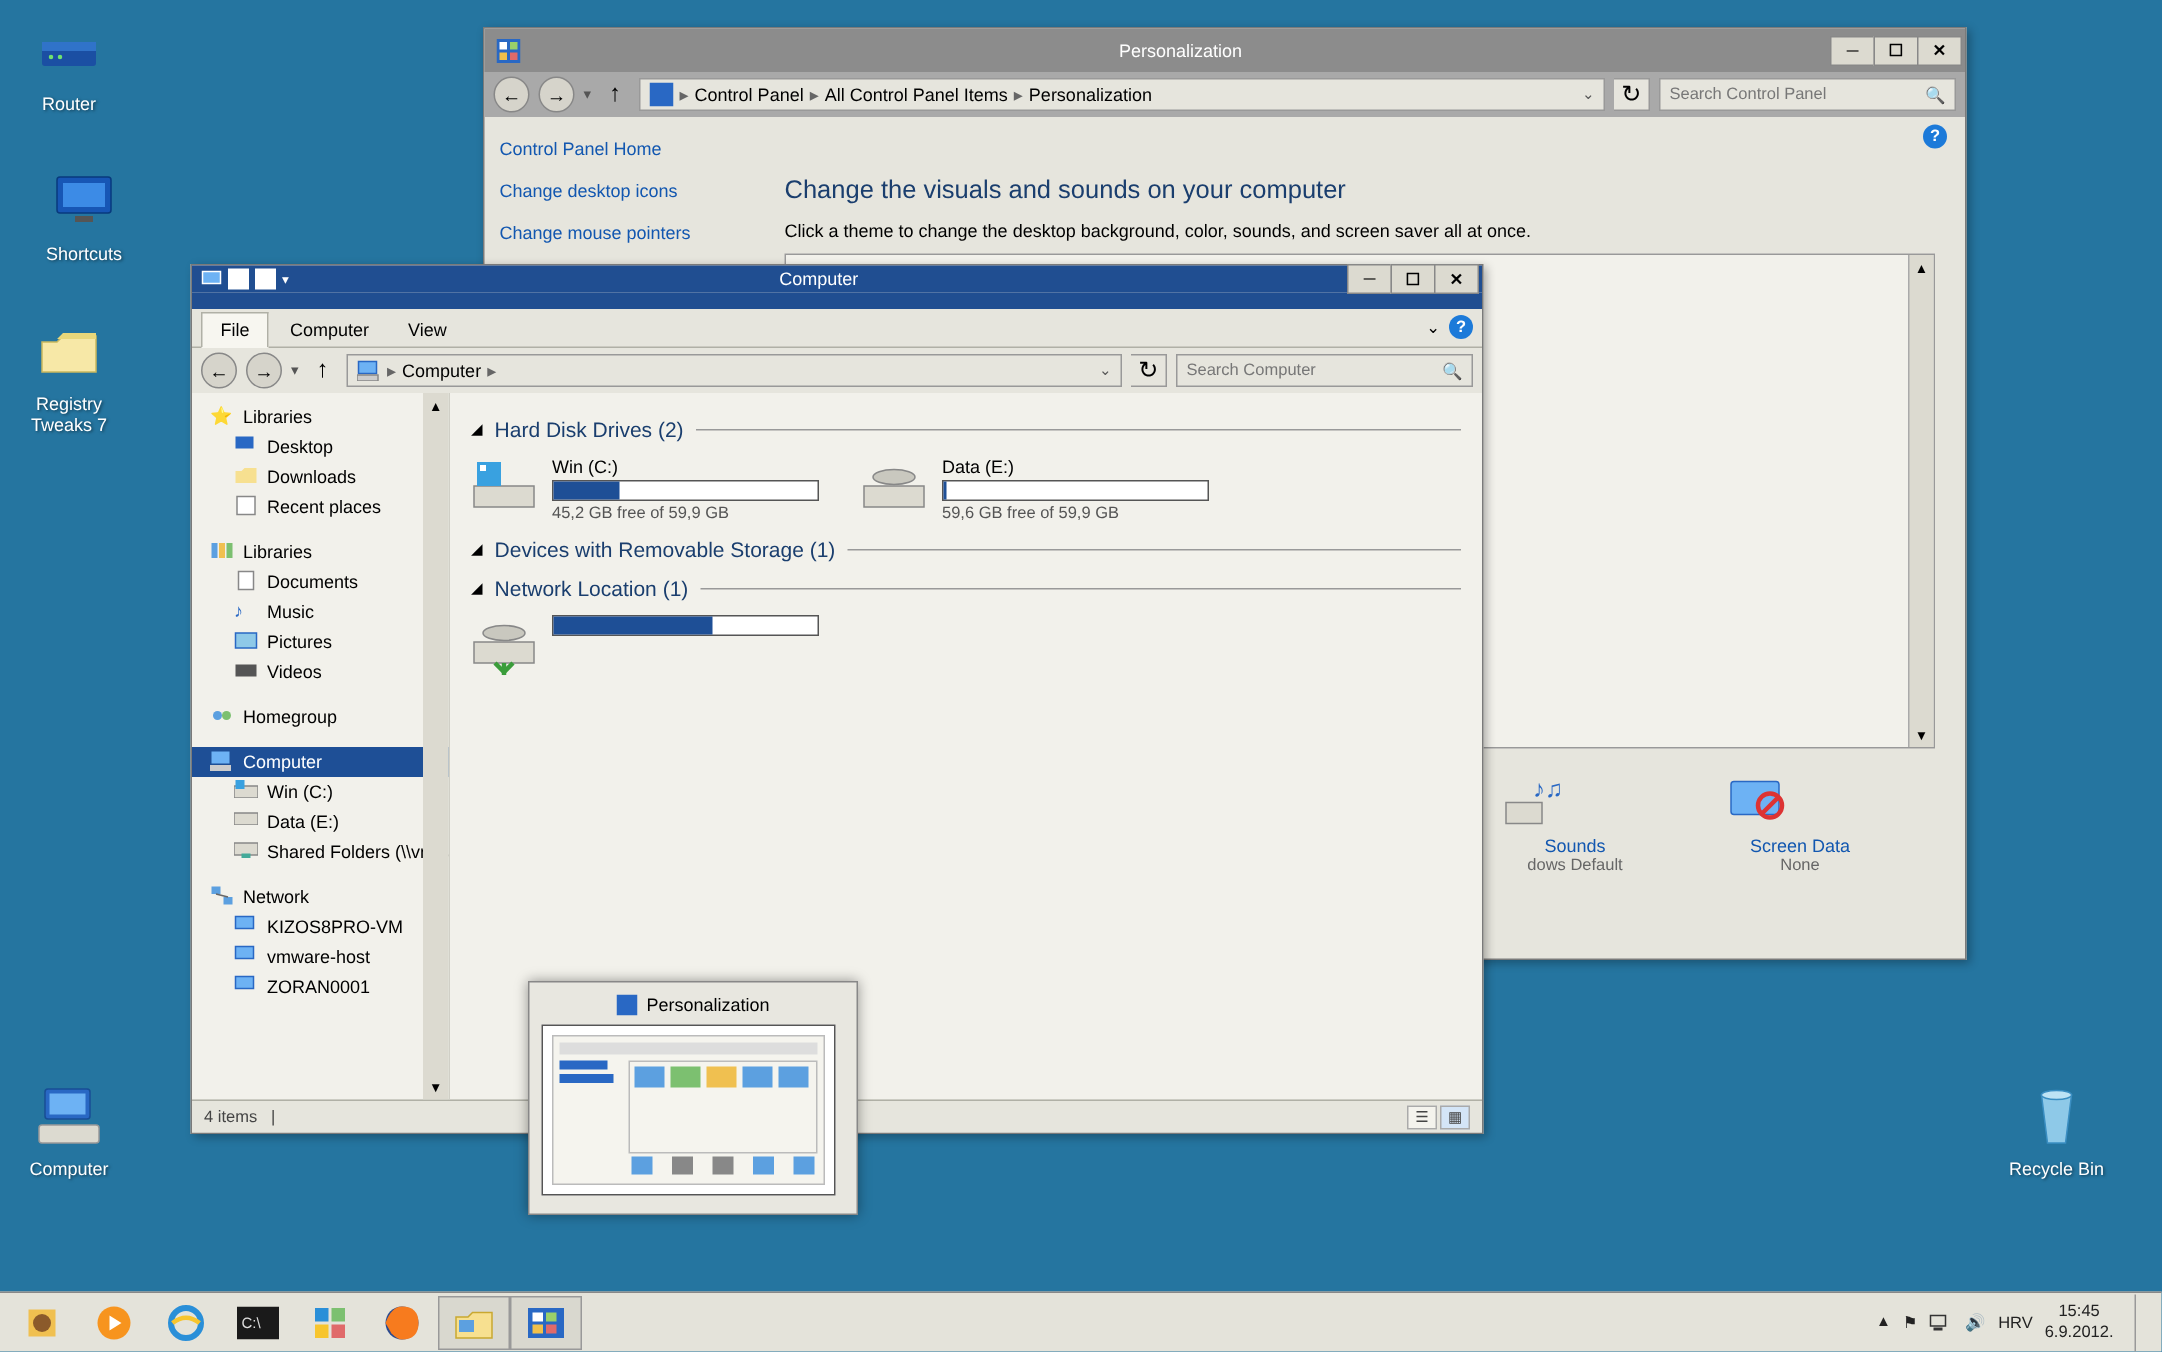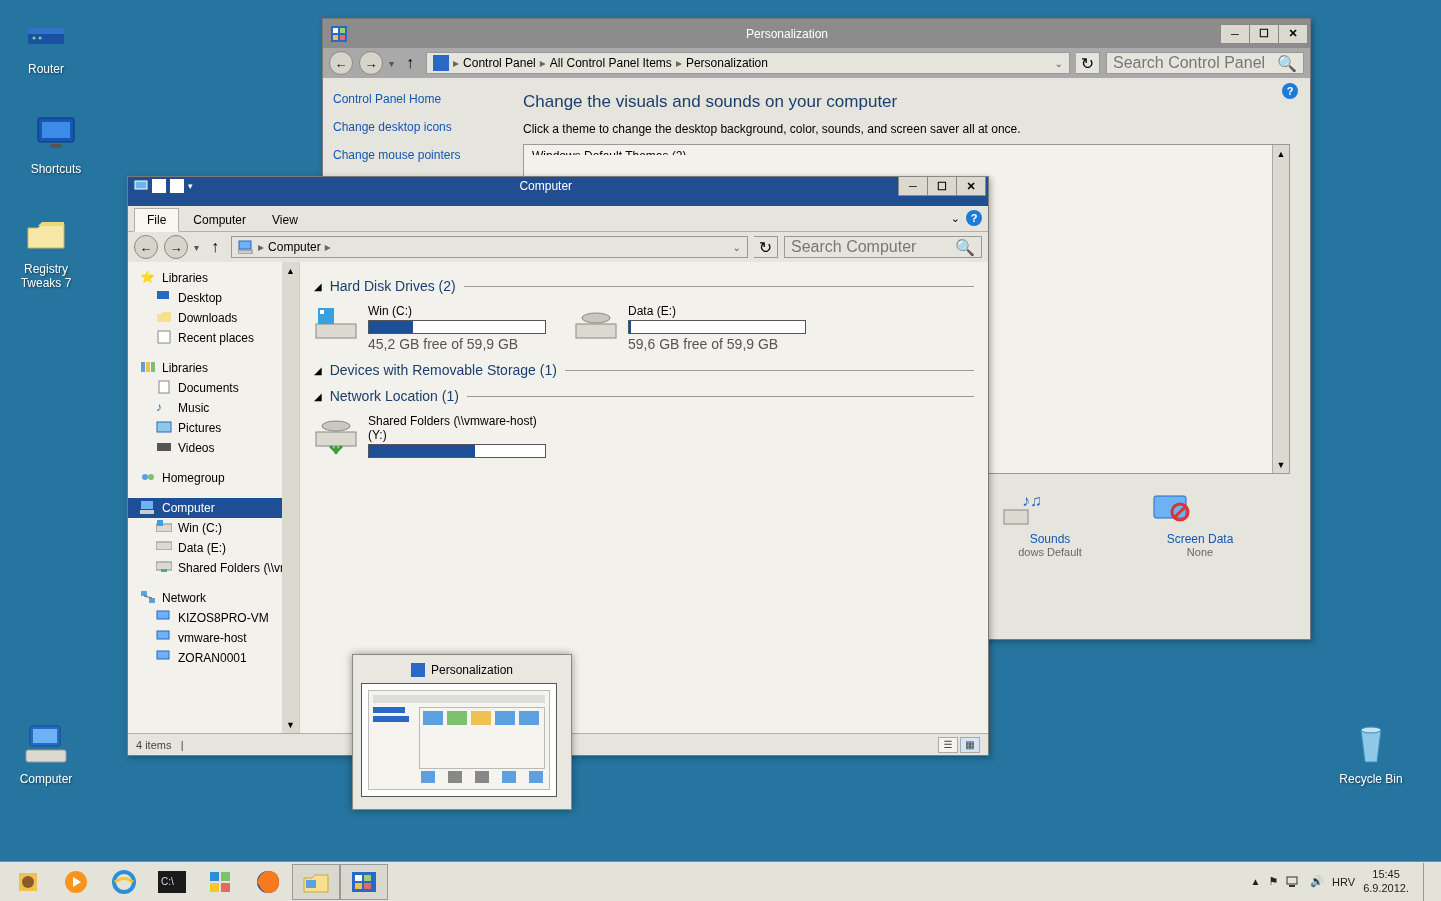--- a/index.html
+++ b/index.html
@@ -21,29 +21,29 @@
 .titlebar .ticon { width: 16px; height: 16px; margin-right: 6px; }
 
 
 .navbar { height: 30px; background: #a9a9a9; display: flex; align-items: center; padding: 0 6px; gap: 6px; }
 .navbar .navbtn { width: 24px; height: 24px; border: 1px solid #888; border-radius: 12px; display: flex; align-items: center; justify-content: center; background: #d6d4cb; cursor: pointer; font-size: 13px; }
 .navbar .up-btn { width: 20px; height: 20px; display: flex; align-items: center; justify-content: center; cursor: pointer; }
 .navbar .address { flex: 1; height: 22px; background: #e6e5dd; border: 1px solid #999; display: flex; align-items: center; padding: 0 6px; font-size: 12px; gap: 4px; }
 .navbar .address .crumb { cursor: pointer; }
 .navbar .address .sep { color: #666; }
 .navbar .refresh { width: 24px; height: 22px; border: 1px solid #999; border-left: none; background: #e6e5dd; display: flex; align-items: center; justify-content: center; cursor: pointer; }
-.navbar .search { width: 198px; height: 22px; background: #e6e5dd; border: 1px solid #999; display: flex; align-items: center; padding: 0 6px; font-size: 16px; color: #777; justify-content: space-between;}
+.navbar .search { width: 198px; height: 22px; background: #e6e5dd; border: 1px solid #999; display: flex; align-items: center; padding: 0 6px; font-size: 11px; color: #777; justify-content: space-between;}
 .navbar .search .mag { color: #444; }
 
 
 .pcontent { display: flex; height: calc(100% - 59px); }
 .pside { width: 180px; padding: 14px 10px; font-size: 12px; }
 .pside a { display: block; color: #1257b0; margin-bottom: 14px; cursor: pointer; }
 .pmain { flex: 1; padding: 14px 20px; position: relative; }
-.pmain h2 { font-size: 17px; font-weight: normal; color: #1a3e6e; margin-bottom: 10px; }
+.pmain h2 { font-size: 17px; font-weight: normal; color: #1a3e6e; margin-bottom: 10px; margin-top: 25px; }
 .pmain .subtext { font-size: 12px; margin-bottom: 8px; }
 .pmain .themes-box { border: 1px solid #999; height: 330px; background: #f2f1eb; padding: 4px 8px; font-size: 12px; position: relative; }
 .pmain .scrollbar { position: absolute; right: 0; top: 0; bottom: 0; width: 17px; background: #dcdad0; border-left: 1px solid #aaa; }
 .pmain .scrollbar .arrow { height: 17px; display: flex; align-items: center; justify-content: center; font-size: 9px; }
 .pmain .bottom-icons { display: flex; justify-content: flex-end; gap: 50px; margin-top: 18px; padding-right: 40px; }
 .bottom-icon { text-align: center; font-size: 12px; width: 100px; }
 .bottom-icon .bi-title { color: #1257b0; margin-top: 4px; }
 .bottom-icon .bi-sub { color: #666; font-size: 11px; }
 .help-icon { position: absolute; top: 64px; right: 12px; width: 16px; height: 16px; border-radius: 8px; background: #1c7ad9; color: #fff; font-size: 11px; font-weight: bold; display: flex; align-items: center; justify-content: center; cursor: pointer; }
 .ribbon-tabs { height: 26px; background: #e6e5dd; display: flex; align-items: flex-end; padding: 0 6px; gap: 2px; border-bottom: 1px solid #b0b0a6; position: relative; }
@@ -67,21 +67,21 @@
 .group-header { display: flex; align-items: center; gap: 8px; margin: 6px 0 10px; }
 .group-header .gh-title { color: #1a3e6e; font-size: 14px; }
 .group-header .gh-line { flex: 1; height: 1px; background: #999; }
 .group-header .caret { font-size: 10px; cursor: pointer; }
 .drives { display: flex; gap: 20px; flex-wrap: wrap; margin-bottom: 10px; }
 .drive { display: flex; gap: 10px; width: 240px; }
 .drive .dicon-big { width: 44px; height: 38px; flex-shrink: 0; }
 .drive .dinfo .dname { margin-bottom: 2px; }
 .drive .dinfo .bar { width: 178px; height: 14px; border: 1px solid #555; background: #fff; margin-bottom: 2px; position: relative; }
 .drive .dinfo .bar .fill { position: absolute; left: 0; top: 0; bottom: 0; background: #1e4f96; }
-.drive .dinfo .dfree { font-size: 14px; color: #555; }
+.drive .dinfo .dfree { font-size: 11px; color: #555; }
 
 .statusbar { height: 22px; border-top: 1px solid #b0b0a6; background: #e6e5dd; display: flex; align-items: center; justify-content: space-between; padding: 0 8px; font-size: 11px; color: #444; }
 .statusbar .view-buttons { display: flex; gap: 2px; }
 .statusbar .view-buttons .vb { width: 20px; height: 16px; border: 1px solid #aaa; background: #f4f3ed; cursor: pointer; display: flex; align-items: center; justify-content: center; font-size: 10px; }
 
 
 .task-preview { position: absolute; background: #e8e7e0; border: 1px solid #888; box-shadow: 0 0 8px rgba(0,0,0,.4); padding: 8px; }
 .task-preview .tp-title { font-size: 12px; text-align: center; margin-bottom: 6px; }
 .task-preview .tp-thumb { width: 196px; height: 114px; background: #fff; border: 1px solid #555; position: relative; overflow: hidden; }
 .task-preview .tp-thumb .tp-mini { position: absolute; inset: 6px; border: 1px solid #bbb; background: #f5f4ee; }
@@ -511,21 +511,20 @@
         <div class="drive">
           <div class="dicon-big">
               <svg width="44" height="42">
                 <rect x="2" y="18" width="40" height="14" fill="#dcdad0" stroke="#888"></rect>
                 <path d="M16 32 L22 38 L28 32" fill="none" stroke="#3a9d3a" stroke-width="3"></path>
                 <line x1="22" y1="32" x2="22" y2="40" stroke="#3a9d3a" stroke-width="3"></line>
                 <ellipse cx="22" cy="12" rx="14" ry="5" fill="#c9c8bf" stroke="#888"></ellipse>
               </svg>
             </div>
           <div class="dinfo">
-            <div class="dname">Shared Folders (\\vmware-host) (Y:)</div>
             <div class="bar">
                 <div class="fill" style="width:60%"></div>
               </div>
           </div>
         </div>
       </div>
     </div>
   </div>
 
   <div class="statusbar">

